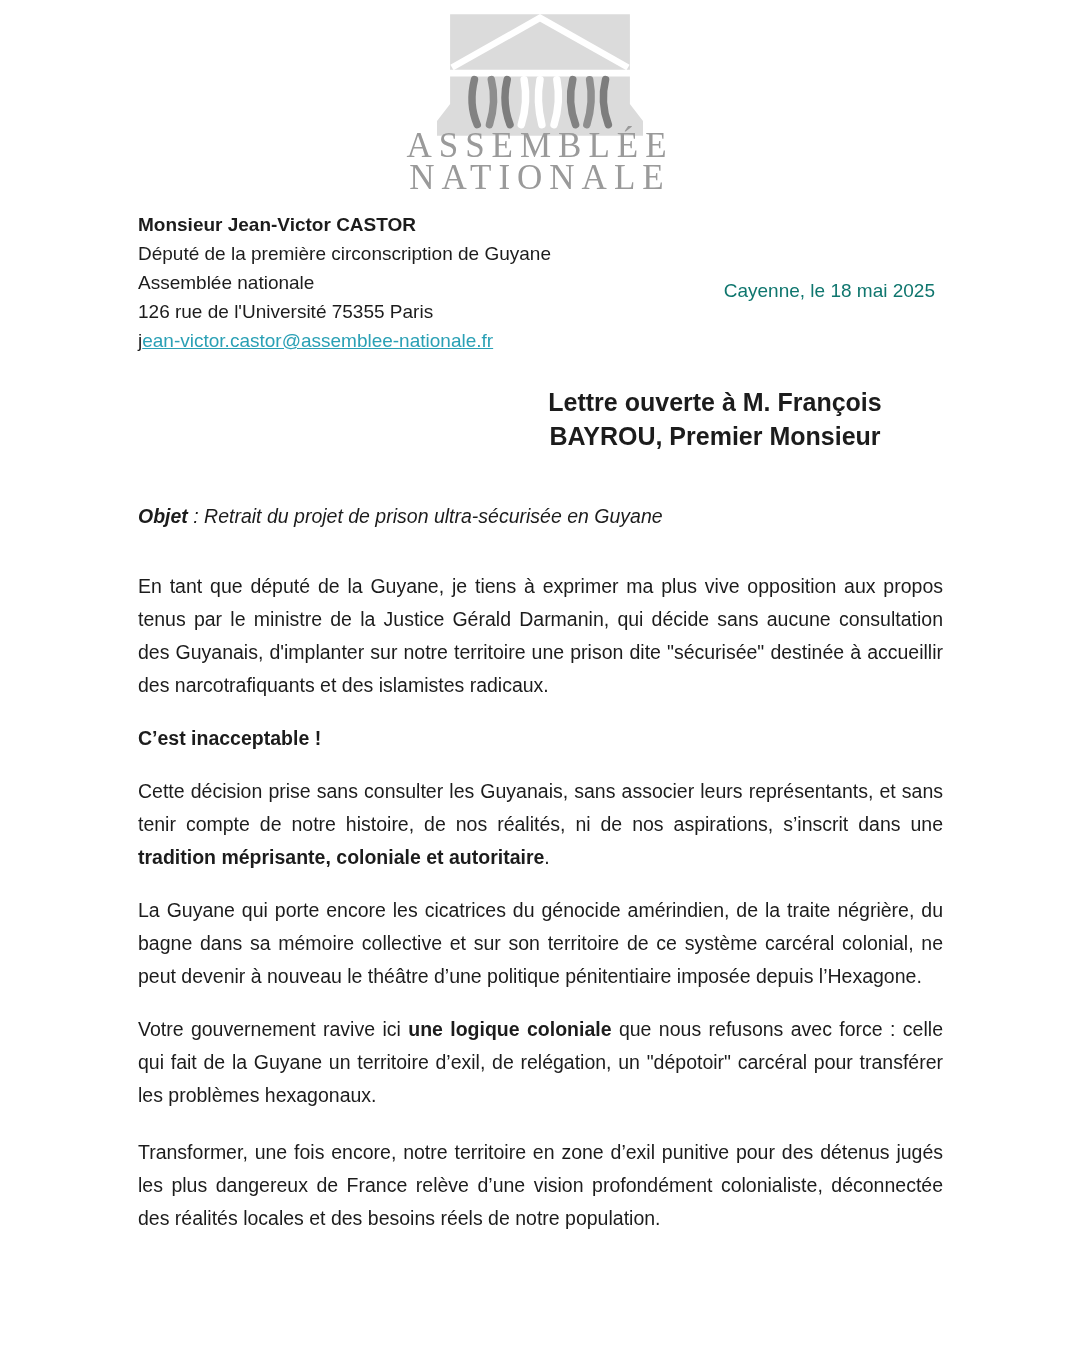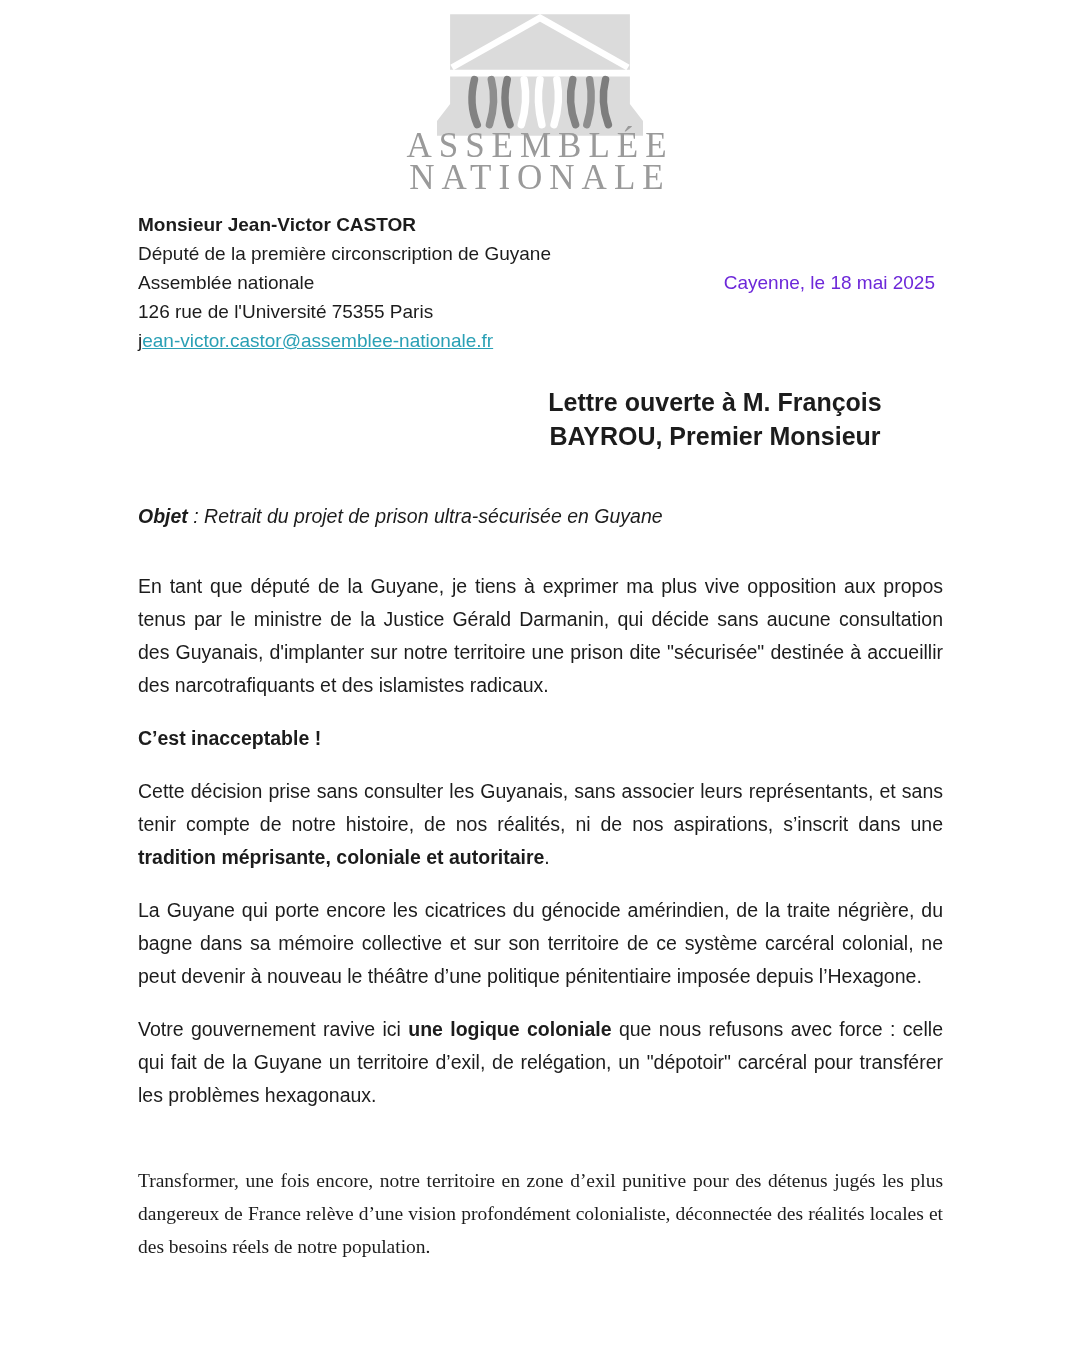--- a/index.html
+++ b/index.html
@@ -29,24 +29,24 @@
     text-align: center;
   }
 
   
   .sender-block { position: relative; margin-top: 16px; font-size: 19px; line-height: 29px; }
   .sender-name { font-weight: bold; }
   .email-line { color: #2aa0b5; text-decoration: underline; text-decoration-color: #2aa0b5; cursor: pointer; }
   .email-line .email-first { color: #1c1c1c; text-decoration: underline; text-decoration-color: #1c1c1c; }
   .dateline {
     position: absolute;
-    top: 58px;
+    top: 66px;
     right: 8px;
     font-size: 19px;
-    color: #6d28d9;
+    color: #0f766e;
   }
 
   
   .letter-title {
     margin: 30px 18px 0 auto;
     width: 420px;
     text-align: center;
     font-weight: bold;
     font-size: 25px;
     line-height: 34px;
@@ -57,21 +57,21 @@
   .subject .subject-label { font-weight: bold; }
 
   
   .body-text p {
     font-size: 19.5px;
     line-height: 33px;
     text-align: justify;
     margin-top: 20px;
   }
   .body-text p.first { margin-top: 42px; }
-  .body-text p.spaced { margin-top: 52px; font-family: Liberation Serif, serif; }
+  .body-text p.spaced { margin-top: 24px; }
   .body-text p.exclaim { font-weight: bold; text-align: left; }
   .body-text b { font-weight: bold; }
 </style>
 </head>
 <body>
 
 <div class="page">
 
   <div class="logo-wrap">
     <svg class="logo-building" width="206" height="122" viewBox="0 0 220 130" aria-hidden="true">

